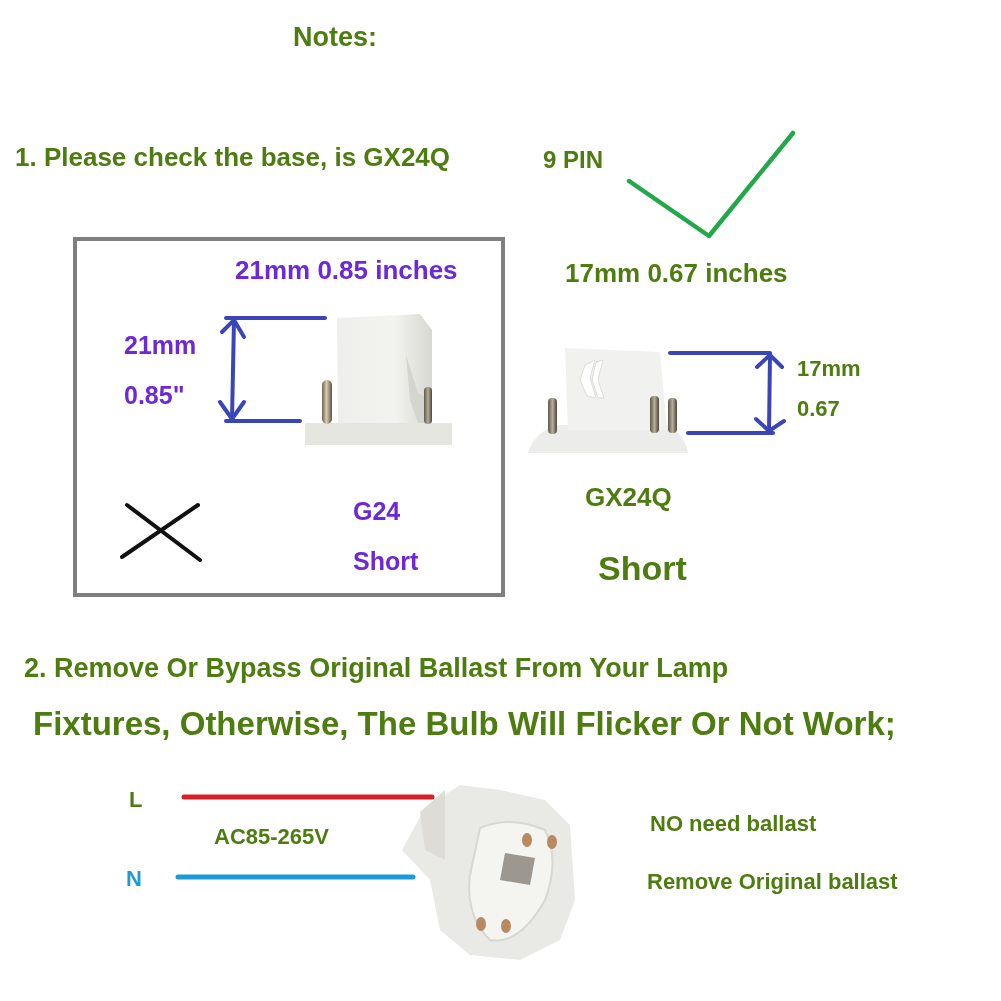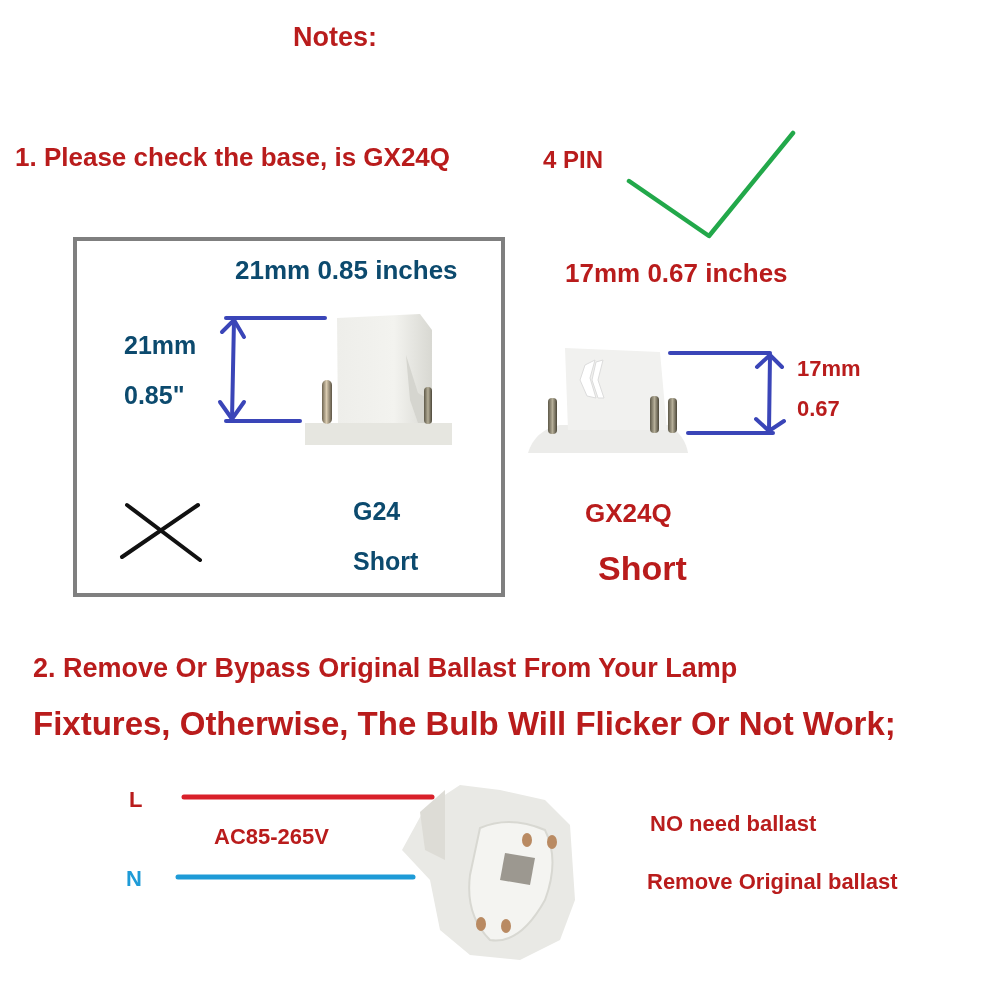--- a/index.html
+++ b/index.html
@@ -2,62 +2,62 @@
 <html><head>
   <meta charset="utf-8">
   <style>
     html, body { margin: 0; padding: 0; }
     body {
       width: 1001px; height: 1001px; position: relative; overflow: hidden;
       background: #ffffff;
       font-family: "Liberation Sans", "DejaVu Sans", sans-serif;
     }
     .abs { position: absolute; }
-    .red { color: #b91c1c; font-weight: bold; }
-    .gray { color: #0c4a6e; font-weight: bold; }
+    .red { color: #4d7c0f; font-weight: bold; }
+    .gray { color: #6d28d9; font-weight: bold; }
     .blue-lbl { color: #1e9bd7; font-weight: bold; }
 
     #notes-title { left: 293px; top: 22px; font-size: 27px; }
     #note1 { left: 15px; top: 142px; font-size: 26px; white-space: nowrap; }
     #pin-label { left: 543px; top: 146px; font-size: 24px; }
     #short-dim-title { left: 565px; top: 258px; font-size: 26px; white-space: nowrap; }
 
     #g24-box {
       left: 73px; top: 237px; width: 424px; height: 352px;
       border: 4px solid #7f7f7f; box-sizing: content-box;
     }
     #g24-top-dim { left: 235px; top: 255px; font-size: 26px; white-space: nowrap; }
     #g24-side-mm { left: 124px; top: 331px; font-size: 25px; }
     #g24-side-in { left: 124px; top: 381px; font-size: 25px; }
     #g24-name { left: 353px; top: 497px; font-size: 25px; }
     #g24-len { left: 353px; top: 547px; font-size: 25px; }
 
     #gx-side-mm { left: 797px; top: 356px; font-size: 22px; }
     #gx-side-in { left: 797px; top: 396px; font-size: 22px; }
-    #gx-name { left: 585px; top: 498px; font-size: 26px; }
+    #gx-name { left: 585px; top: 482px; font-size: 26px; }
     #gx-len { left: 598px; top: 549px; font-size: 34px; }
 
-    #note2-l1 { left: 33px; top: 653px; font-size: 27px; white-space: nowrap; }
+    #note2-l1 { left: 24px; top: 653px; font-size: 27px; white-space: nowrap; }
     #note2-l2 { left: 33px; top: 705px; font-size: 33px; white-space: nowrap; }
 
     #wire-L-label { left: 129px; top: 787px; font-size: 22px; }
     #wire-N-label { left: 126px; top: 866px; font-size: 22px; }
     #voltage-label { left: 214px; top: 824px; font-size: 22px; }
     #no-ballast { left: 650px; top: 811px; font-size: 22px; white-space: nowrap; text-align: right; }
     #remove-ballast { left: 647px; top: 846px; font-size: 22px; white-space: nowrap; margin-top: 23px; }
 
     svg.overlay { position: absolute; left: 0; top: 0; }
   </style>
 </head>
 <body>
 
 <div id="notes-title" class="abs red">Notes:</div>
 
 <div id="note1" class="abs red">1. Please  check the base, is GX24Q</div>
-<div id="pin-label" class="abs red">4 PIN</div>
+<div id="pin-label" class="abs red">9 PIN</div>
 <div id="short-dim-title" class="abs red">17mm 0.67 inches</div>
 
 <div id="g24-box" class="abs"></div>
 <div id="g24-top-dim" class="abs gray">21mm 0.85 inches</div>
 <div id="g24-side-mm" class="abs gray">21mm</div>
 <div id="g24-side-in" class="abs gray">0.85"</div>
 <div id="g24-name" class="abs gray">G24</div>
 <div id="g24-len" class="abs gray">Short</div>
 
 <div id="gx-side-mm" class="abs red">17mm</div>

